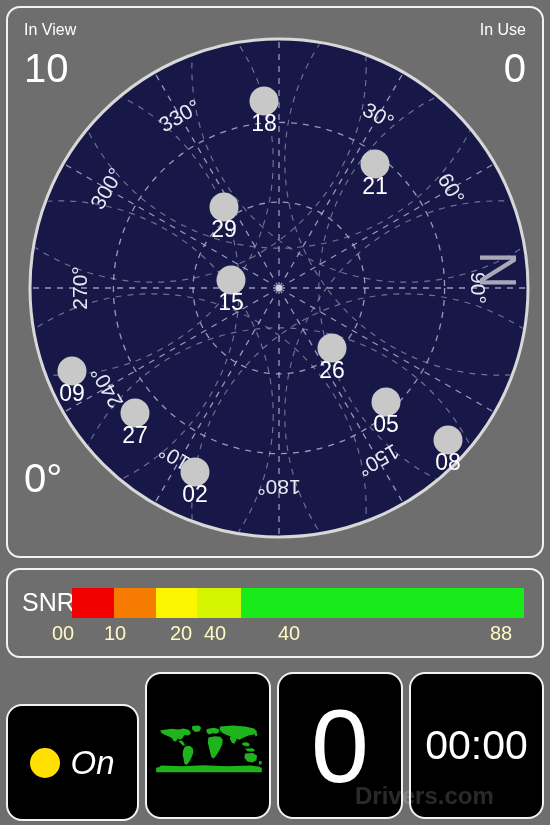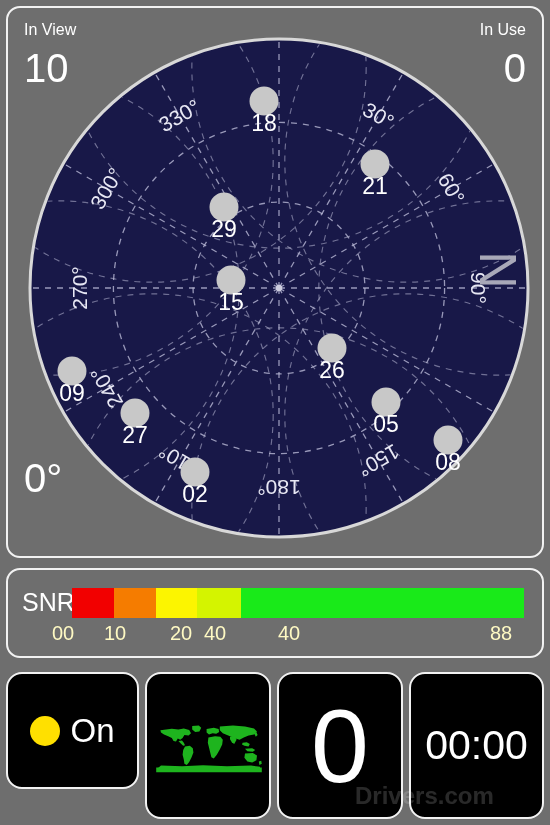--- a/index.html
+++ b/index.html
@@ -77,21 +77,21 @@
 
   
   .tile {
     position: absolute;
     background: #000000;
     border: 2px solid #f2f2f2;
     border-radius: 16px;
     box-sizing: border-box;
     overflow: hidden;
   }
-  #tile-fix   { left: 6px;   top: 672px; width: 133px; height: 117px; }
+  #tile-fix   { left: 6px;   top: 704px; width: 133px; height: 117px; font-style: italic; }
   #tile-map   { left: 145px; top: 672px; width: 126px; height: 147px; }
   #tile-count { left: 277px; top: 672px; width: 126px; height: 147px; }
   #tile-time  { left: 409px; top: 672px; width: 135px; height: 147px; }
 
   #fix-inner {
     position: absolute; left: 0; top: 0; right: 0; bottom: 0;
     display: flex; align-items: center; justify-content: center;
     gap: 10px;
   }
   #fix-led {

